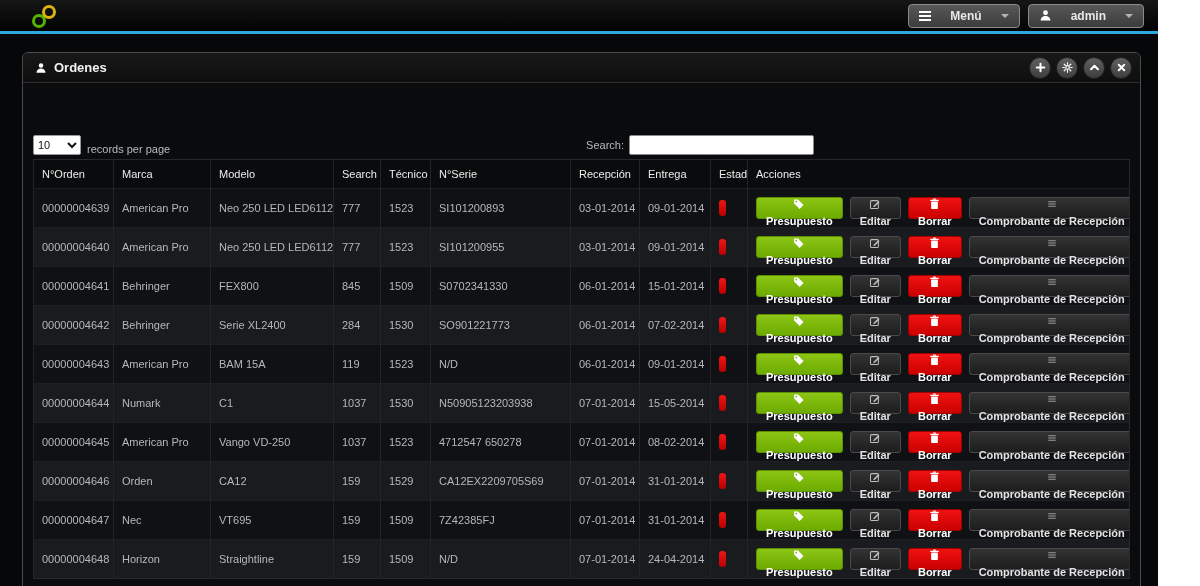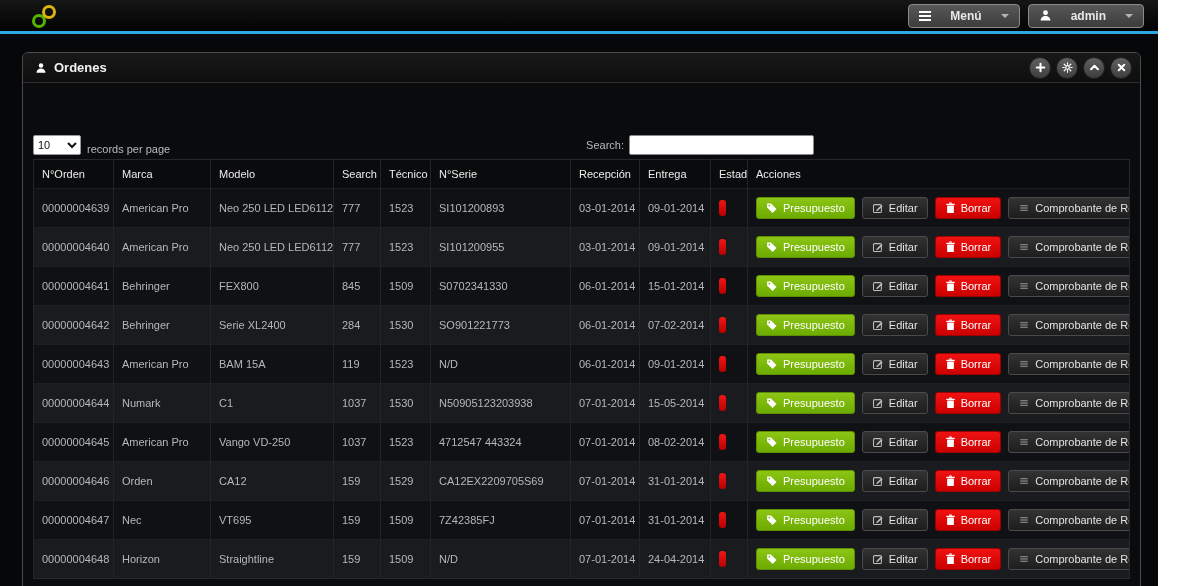--- a/index.html
+++ b/index.html
@@ -63,22 +63,22 @@
   tbody tr:nth-child(odd)  { background:#101114; }
   tbody tr:nth-child(even) { background:#191b1f; }
   .c-orden{width:80px}.c-marca{width:97px}.c-modelo{width:123px}.c-cliente{width:47px}
   .c-tecnico{width:50px}.c-serie{width:140px}.c-recep{width:69px}.c-entrega{width:71px}
   .c-estado{width:37px}.c-acciones{width:auto}
 
   .status-pill { display:inline-block; width:7px; height:16px; border-radius:3px;
                  background:linear-gradient(180deg,#f01616,#b80000); vertical-align:middle; }
 
   .btn { display:inline-flex; align-items:center; gap:5px; height:22px; padding:0 9px;
-         border-radius:3px; font-size:11px; font-weight:normal; cursor:pointer;
-         vertical-align:middle; }
+         border-radius:3px; font-size:11px; font-weight:bold; cursor:pointer;
+         vertical-align:middle;flex-direction:column; }
   .btn + .btn { margin-left:4px; }
   .btn-green { background:linear-gradient(180deg,#8cc515,#6cab00); color:#fff;
                border:1px solid #5d8f00; }
   .btn-dark  { background:linear-gradient(180deg,#333333,#1d1d1d); color:#e3e3e3;
                border:1px solid #4a4a4a; }
   .btn-red   { background:linear-gradient(180deg,#f01212,#cb0000); color:#fff;
                border:1px solid #9d0000; }
 
   
   .showing { font-size:11px; color:#9aa0a6; margin:12px 0 4px 2px; }
@@ -522,21 +522,21 @@
       </button>
     </td>
   </tr>
 
   <tr>
     <td class="c-orden">00000004645</td>
     <td class="c-marca">American Pro</td>
     <td class="c-modelo">Vango VD-250</td>
     <td class="c-cliente">1037</td>
     <td class="c-tecnico">1523</td>
-    <td class="c-serie">4712547 443324</td>
+    <td class="c-serie">4712547 650278</td>
     <td class="c-recep">07-01-2014</td>
     <td class="c-entrega">08-02-2014</td>
     <td class="c-estado">
       <span class="status-pill"></span>
     </td>
     <td class="c-acciones">
       <button class="btn btn-green">
         <span>
                       <svg width="12" height="12" viewBox="0 0 16 16">
                         <path d="M1.5 2v5.2l7.3 7.3 5.2-5.2L6.7 2z" fill="#fff"></path>

